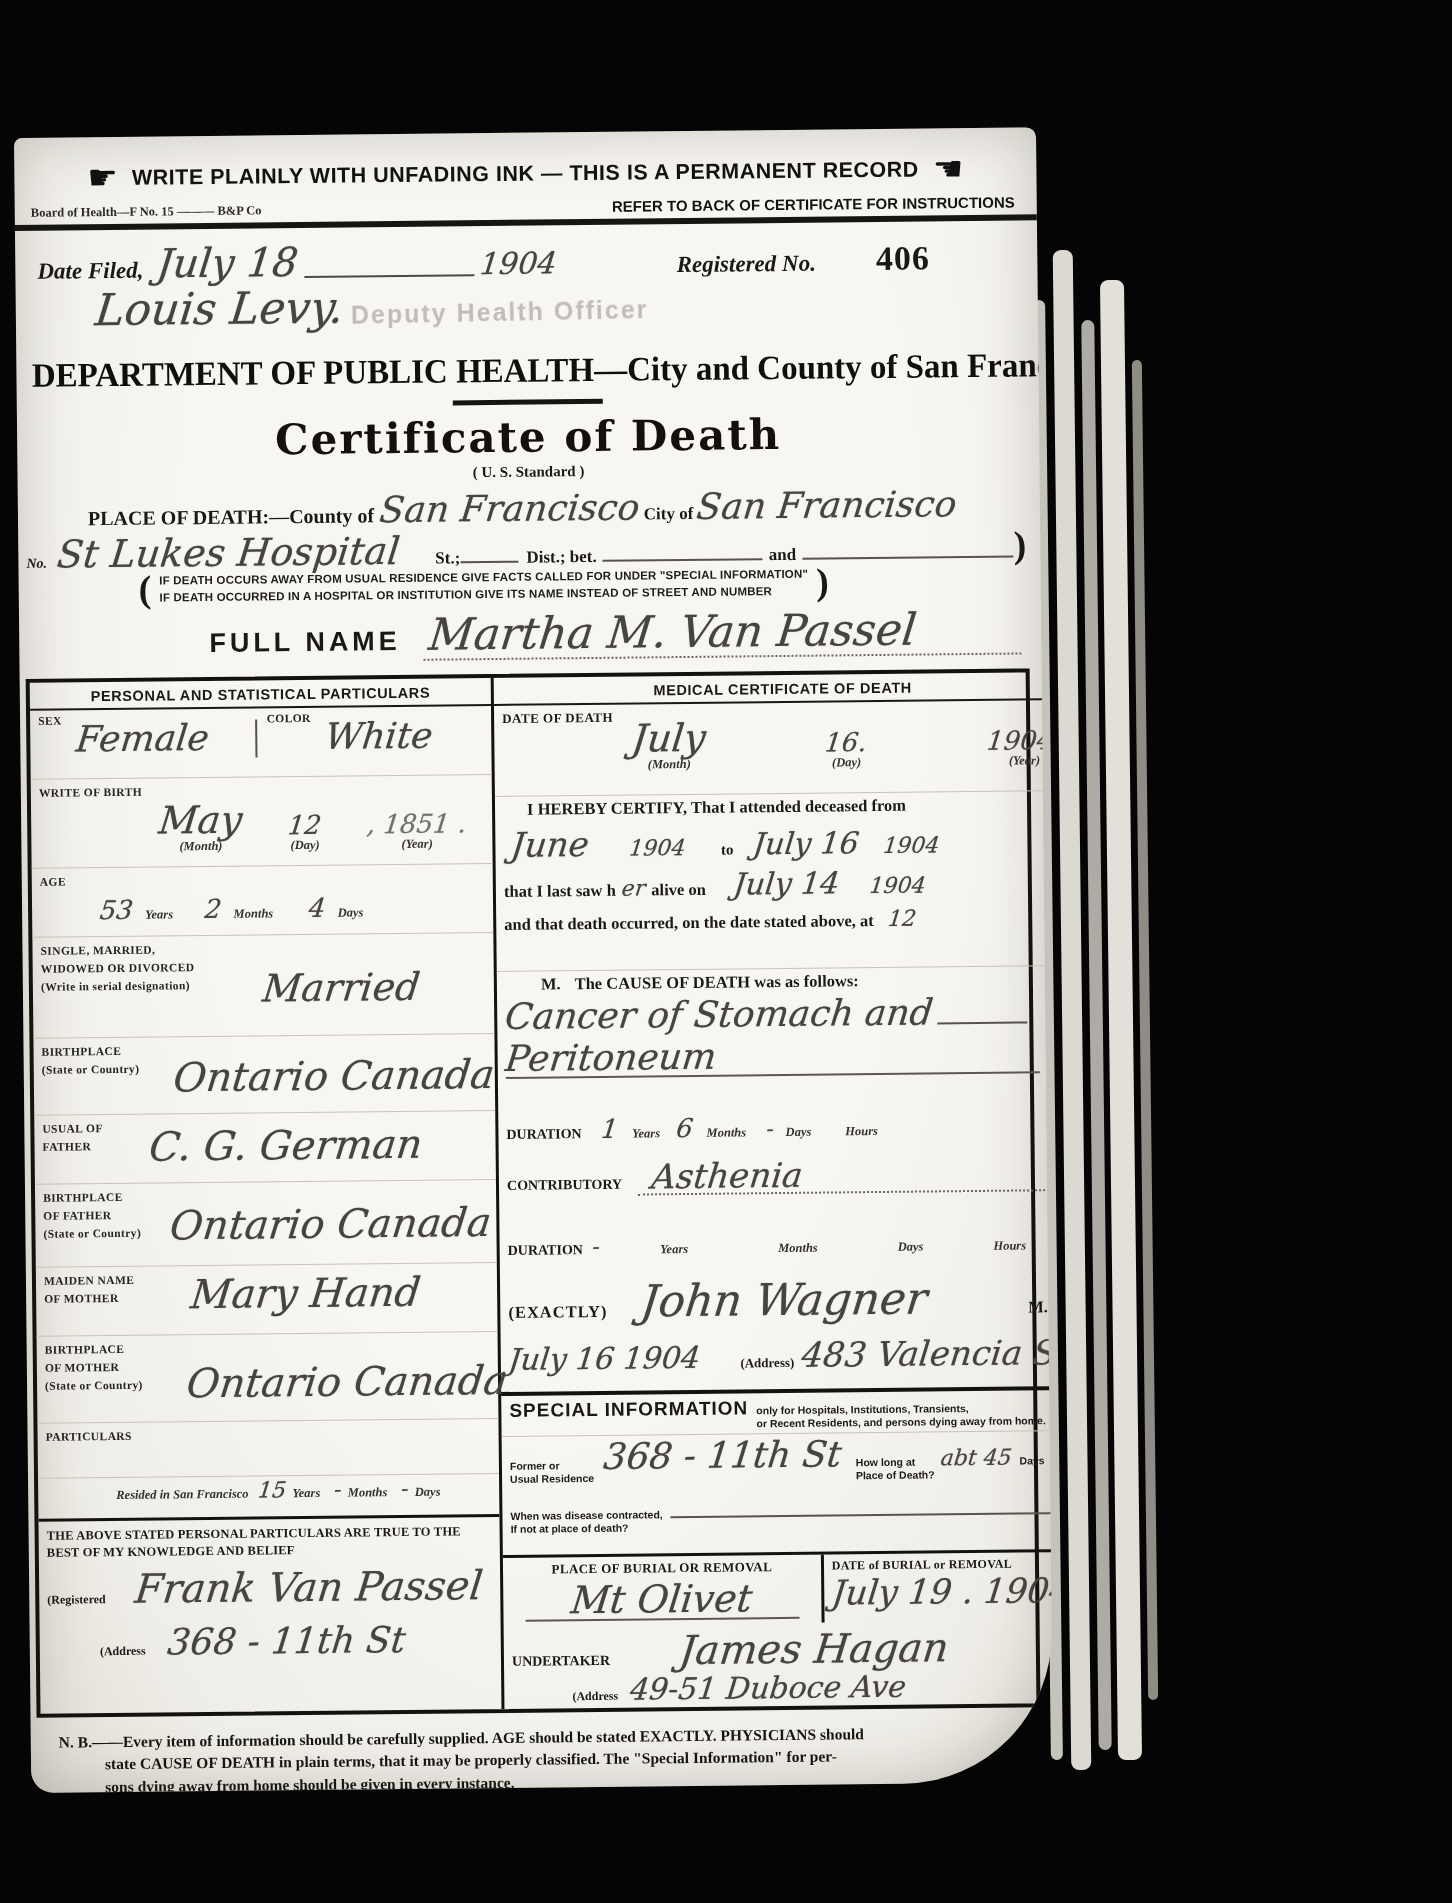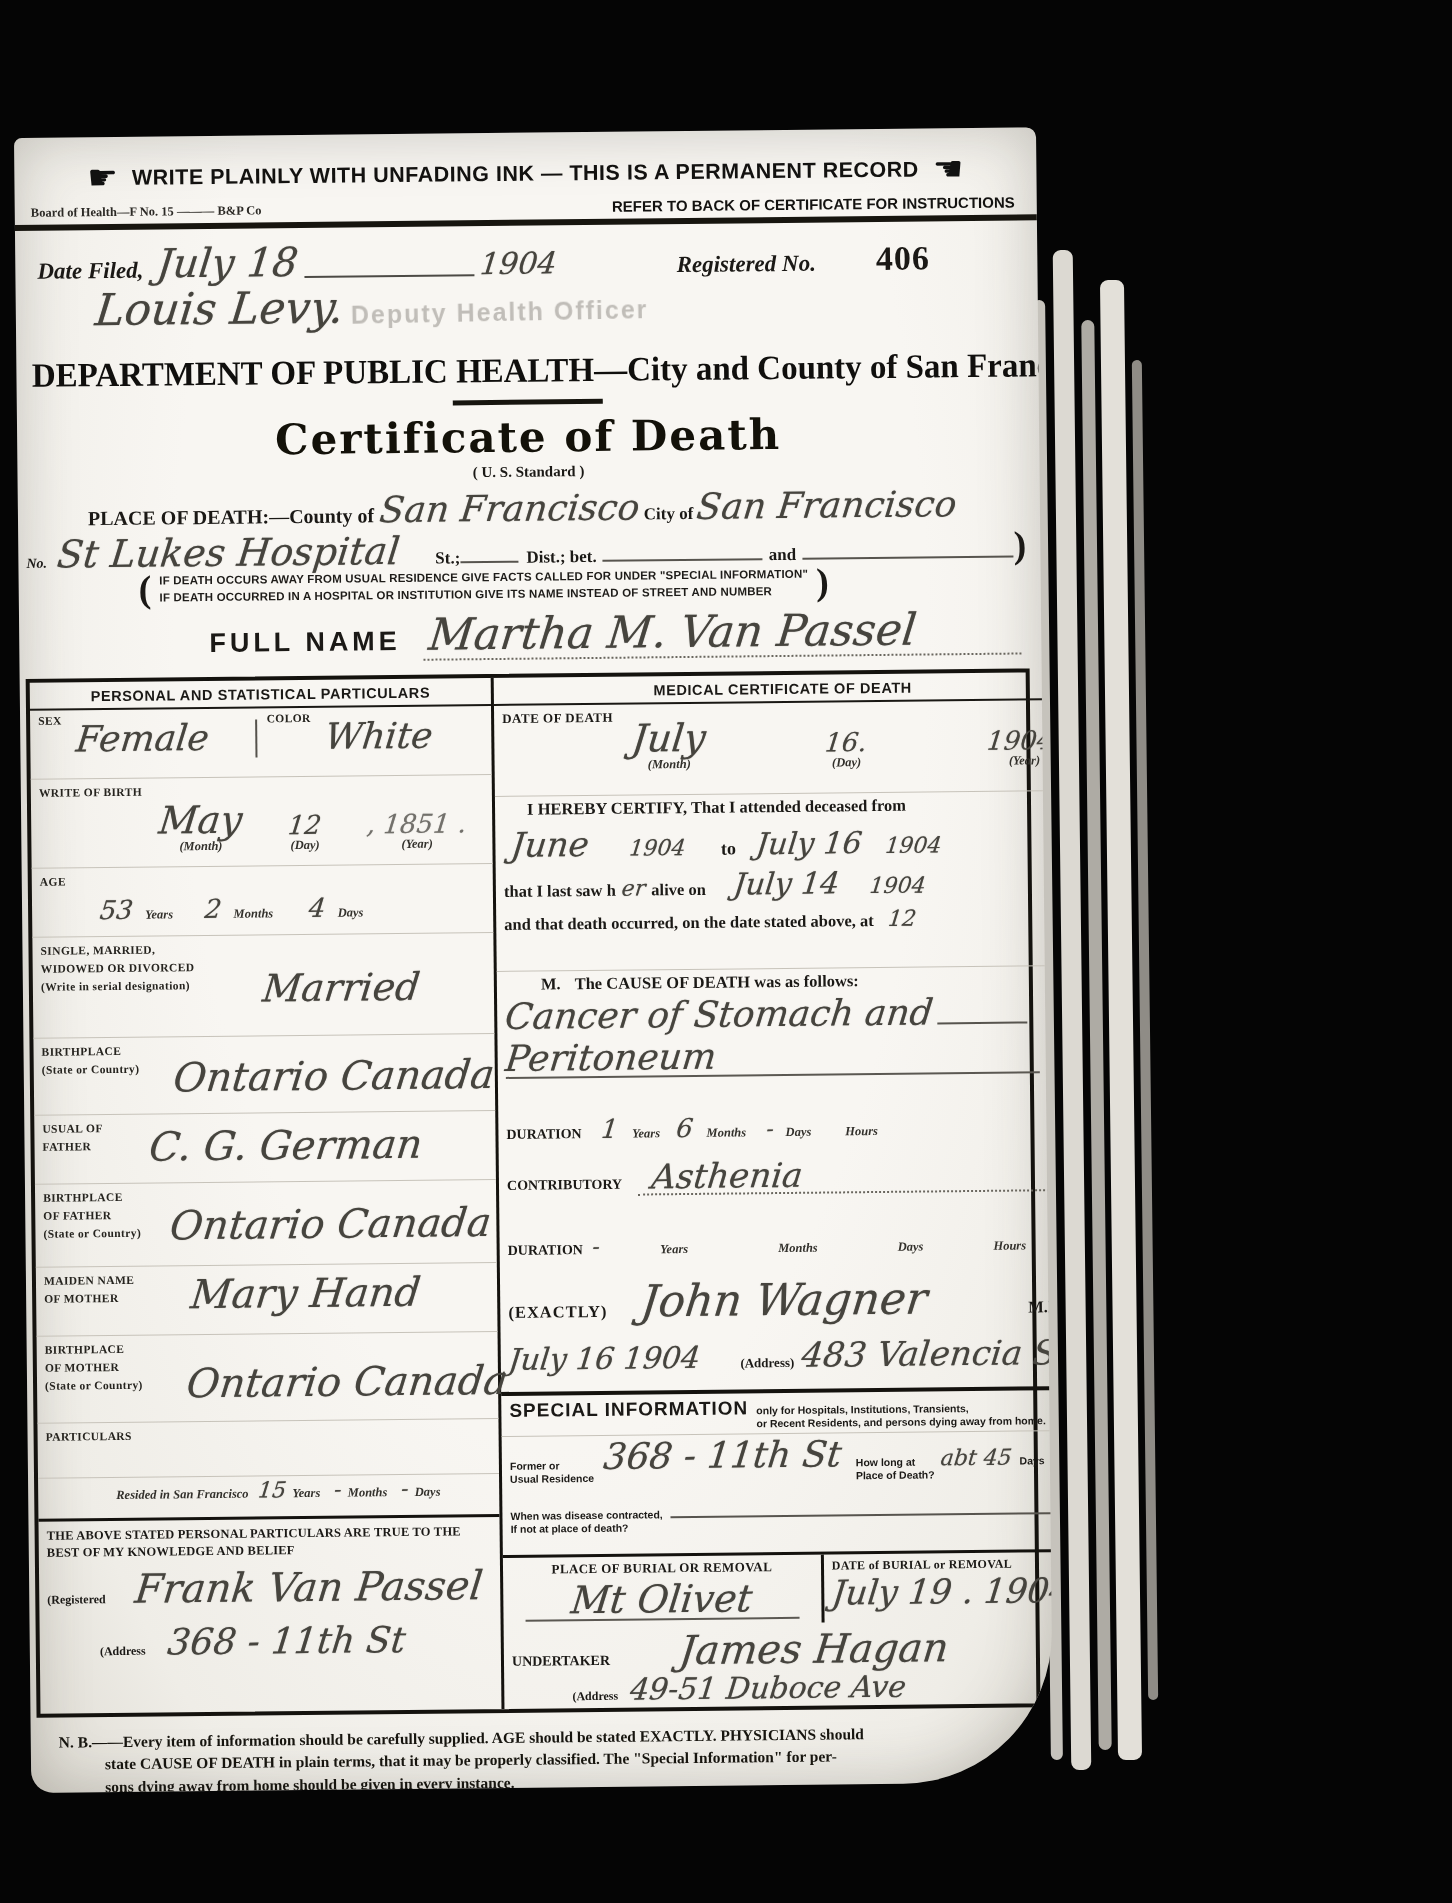--- a/index.html
+++ b/index.html
@@ -89,21 +89,21 @@
        white-space:pre-line;line-height:1.3;}
   .sub{font-style:italic;font-size:12.5px;color:#33312c;font-weight:bold;}
   .grow{flex:1;}
   .halves{display:flex;}
   .half{flex:1;display:flex;align-items:flex-start;gap:14px;}
   .vmark{width:2px;background:#55524c;height:38px;margin-top:8px;}
   .stack{display:inline-flex;flex-direction:column;align-items:center;}
   .heavy-top{border-top:3px solid #14120e;}
   .inline-b{display:flex;align-items:baseline;flex-wrap:nowrap;}
   .t16{font-size:16.5px;font-weight:bold;}
-  .t15{font-size:18px;font-weight:bold;}
+  .t15{font-size:15px;font-weight:bold;}
   .t14{font-size:14px;font-weight:bold;}
   .t13{font-size:13px;font-weight:bold;}
   .t12{font-size:12px;font-weight:bold;}
   .wline{border-bottom:2px solid #5b5852;}
   .dotline{border-bottom:2px dotted #6a675f;}
   .statement{font-weight:bold;font-size:12.5px;line-height:1.35;letter-spacing:.2px;padding:6px 8px 0 8px;}
   .sp-hdr{padding:4px 8px 2px 8px;border-bottom:1px solid #c7c3ba;}
   .sp-big{font-family:"Liberation Sans",sans-serif;font-weight:bold;font-size:19px;letter-spacing:1px;}
   .sp-small{font-family:"Liberation Sans",sans-serif;font-weight:bold;font-size:10.5px;line-height:1.25;}
   .burial{display:grid;grid-template-columns:55% 45%;border-top:3px solid #14120e;}

